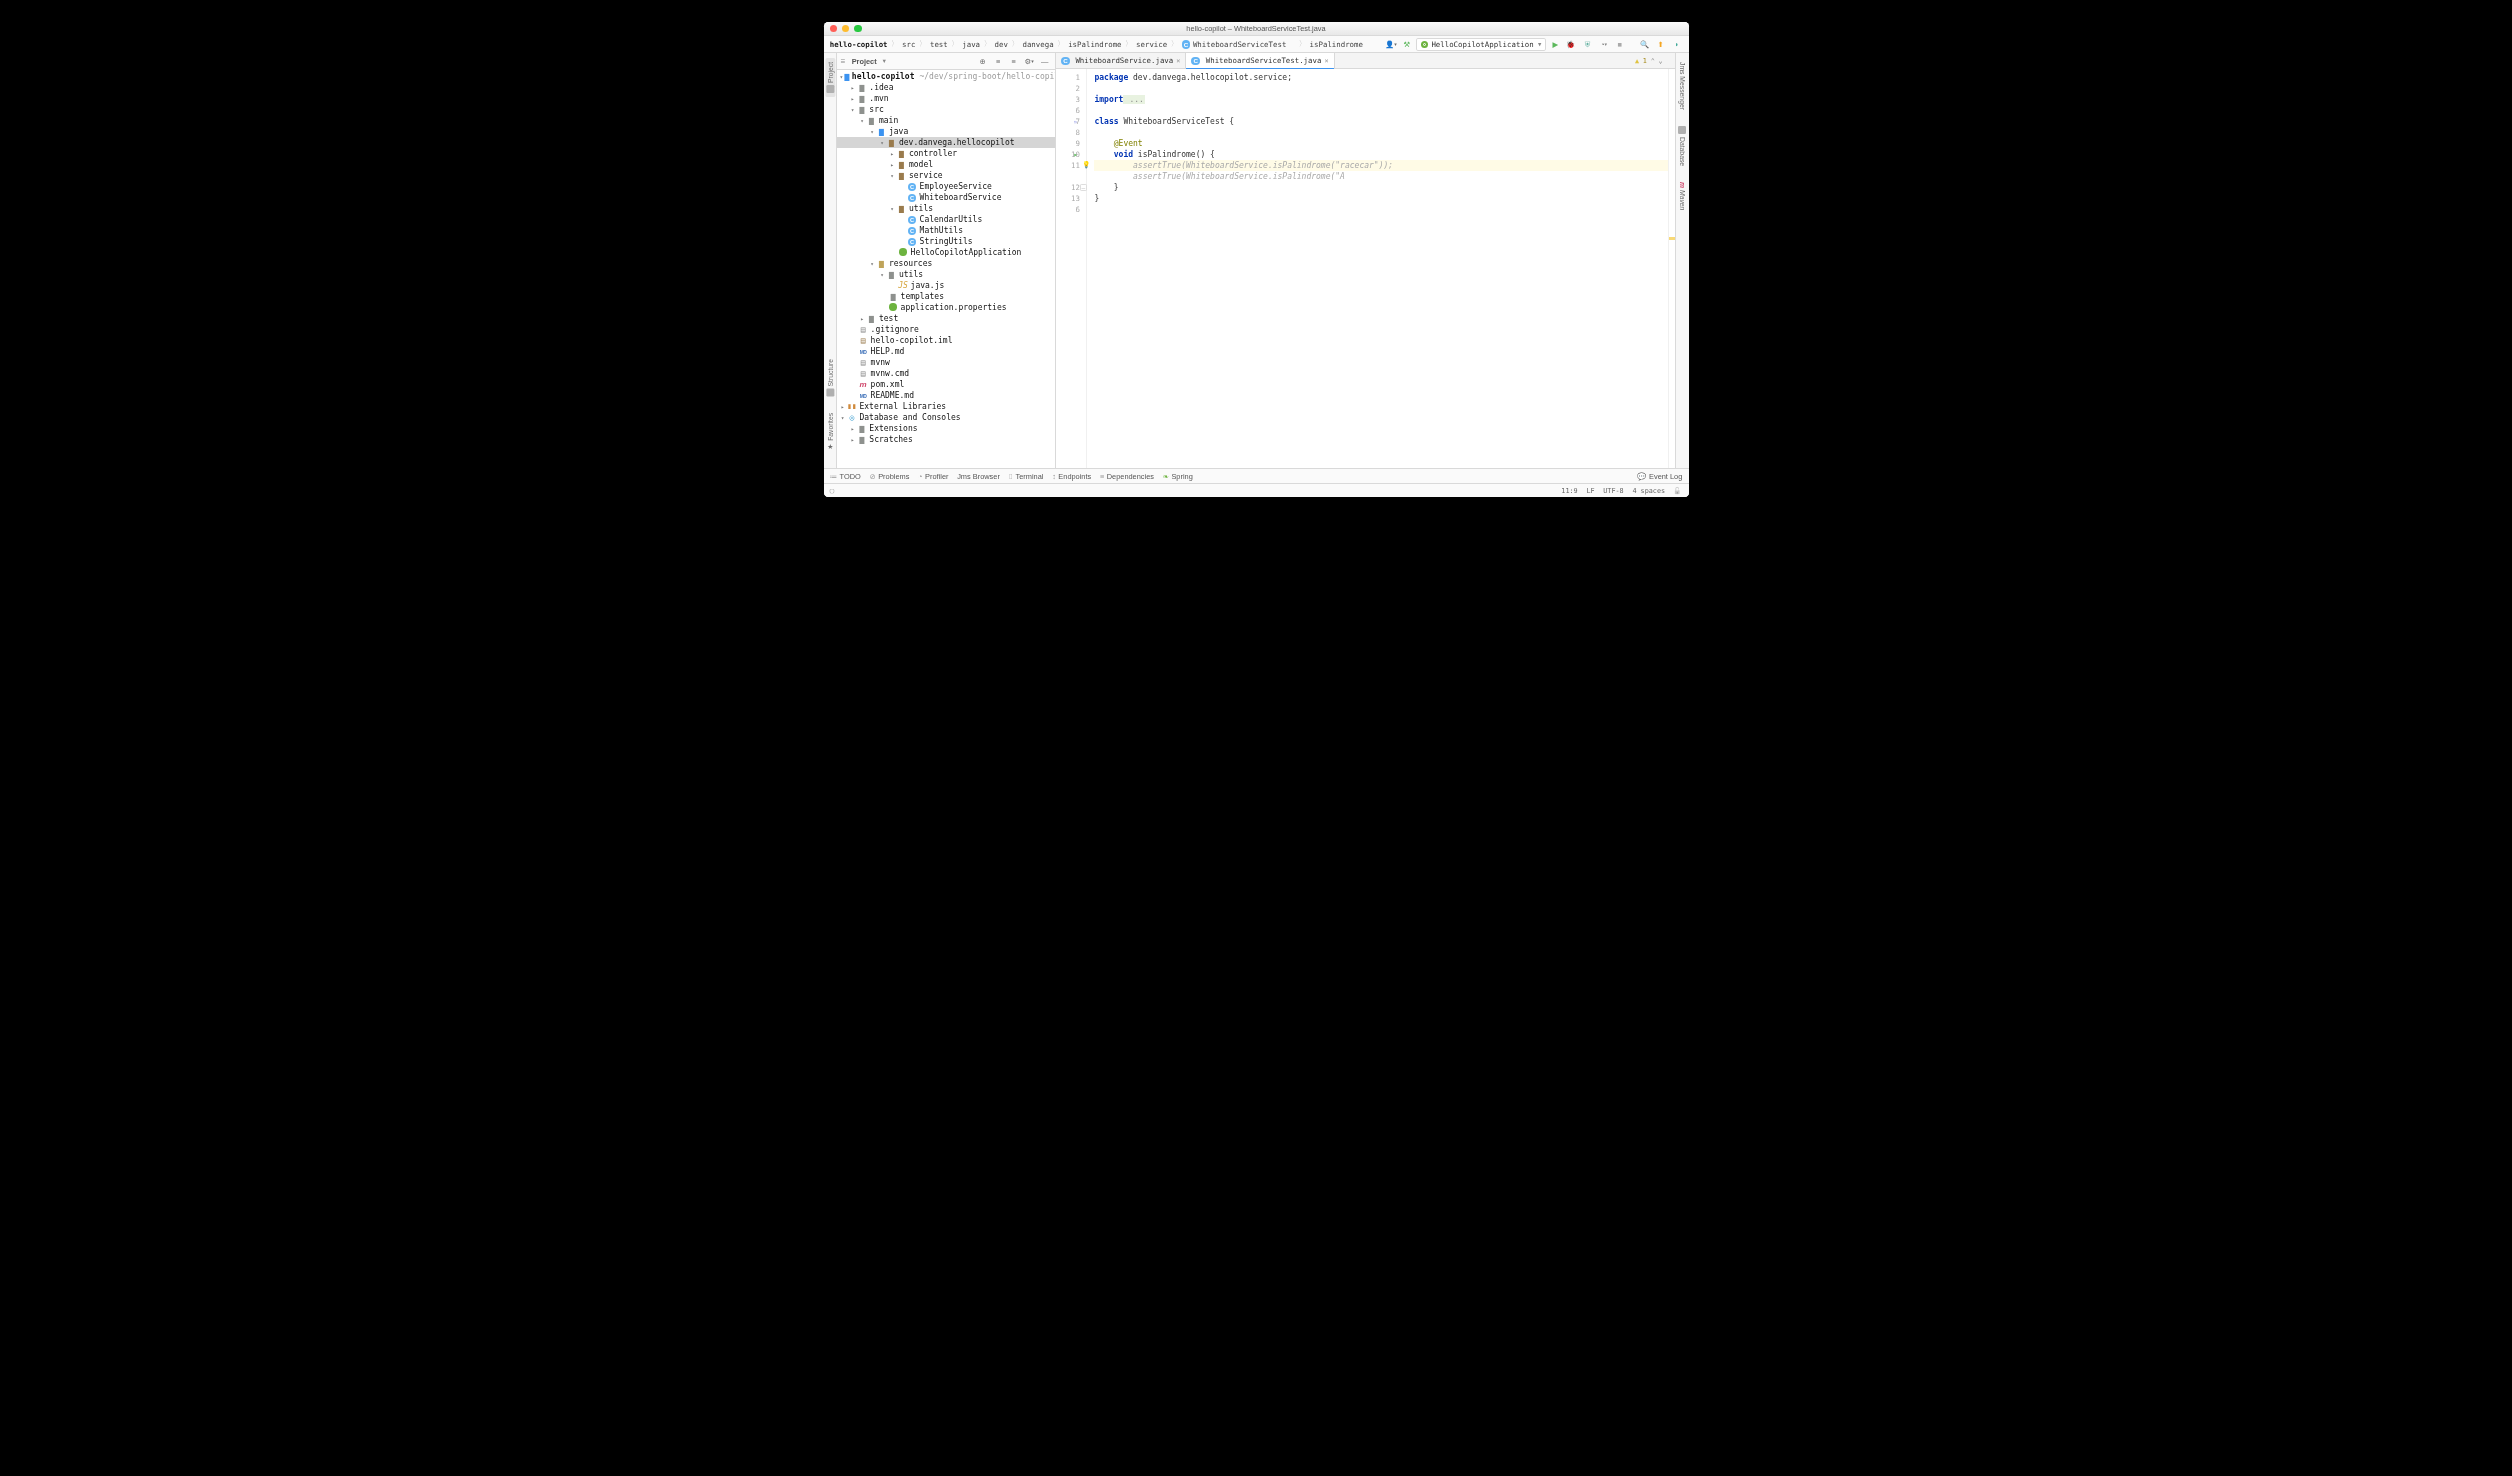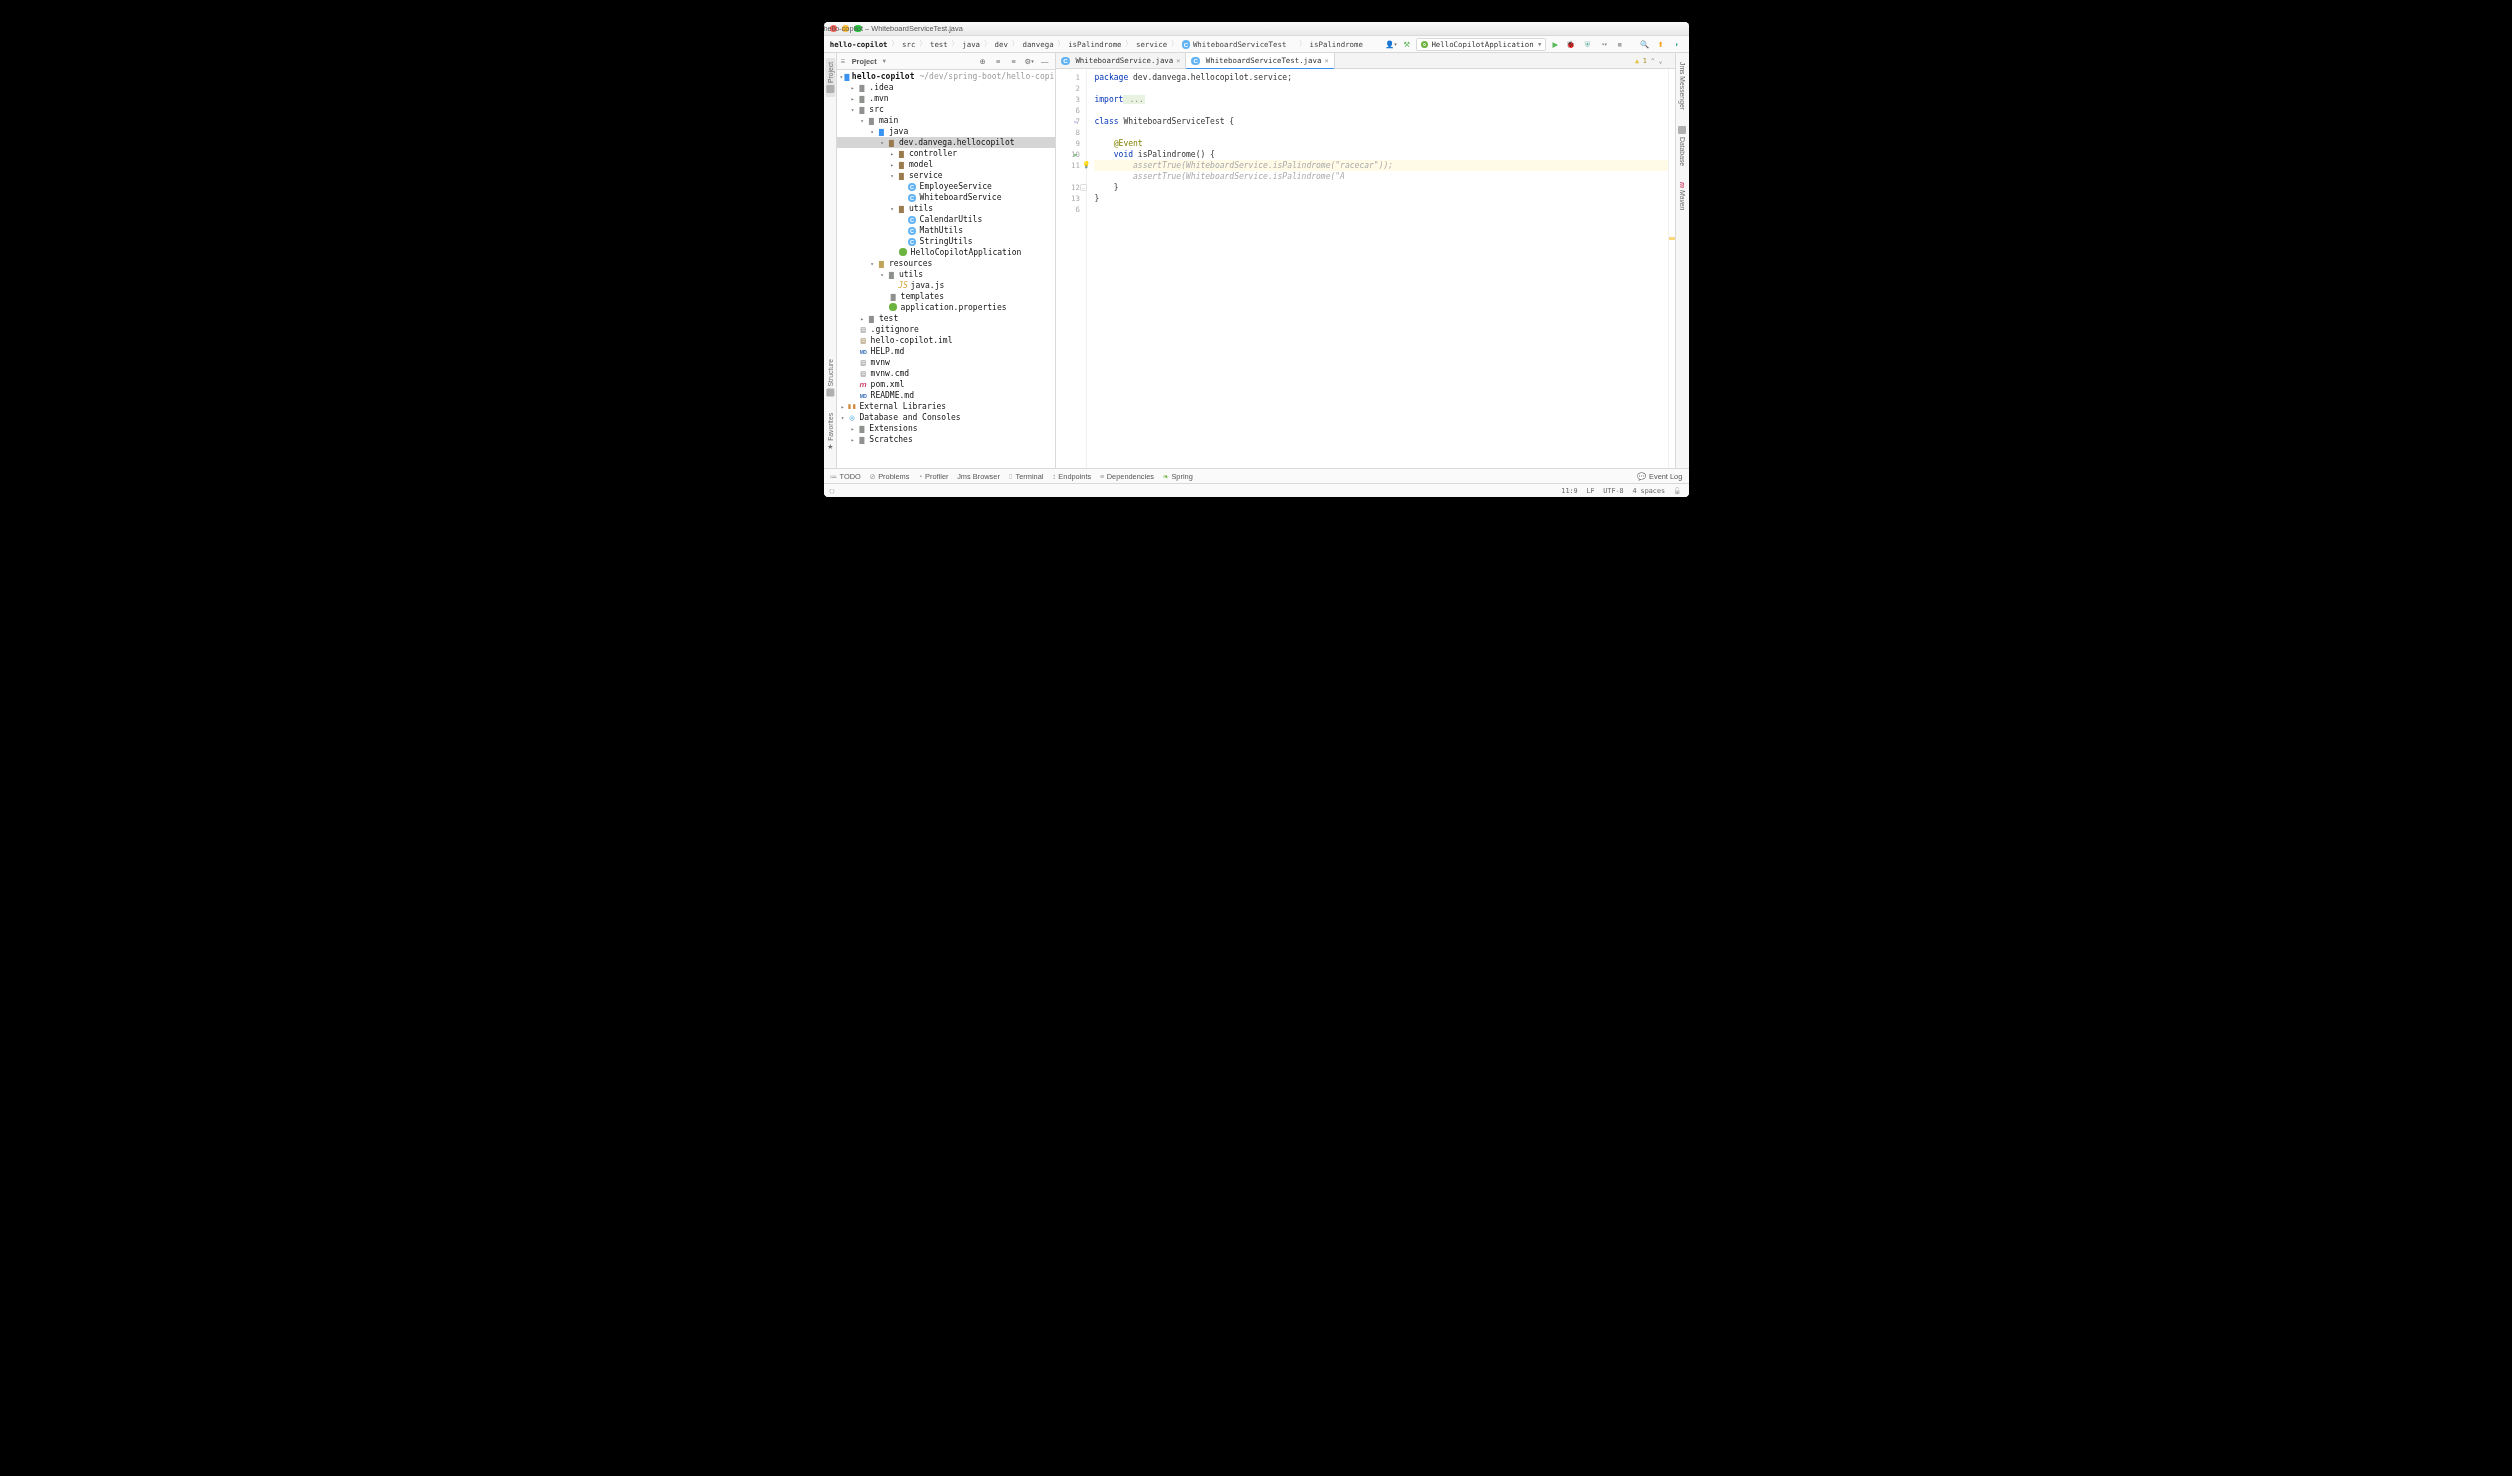--- a/index.html
+++ b/index.html
@@ -51,21 +51,21 @@
     background: linear-gradient(#fafafa,#e8e8e8);
     border-bottom: 0.6px solid var(--panel-border);
     display: flex; align-items: center;
     position: relative;
     color: #555;
     font-size: 7.4px;
   }
   .traffic { display:flex; gap:5px; padding-left:6.2px; }
   .dot { width:7.4px; height:7.4px; border-radius:50%; }
   .dot.r{background:#ff5f57;} .dot.y{background:#febc2e;} .dot.g{background:#28c840;}
-  .title { position:absolute; left:0; right:0; text-align:left; pointer-events:none; font-weight:500;}
+  .title { position:absolute; left:0; right:0; text-align:center; pointer-events:none; font-weight:500;}
   
   .toolbar {
     height: 17.3px;
     background: #fafafa;
     border-bottom: 0.6px solid var(--panel-border);
     display:flex; align-items:center;
     padding: 0 5px;
     gap:2.5px;
     flex-shrink:0;
   }
@@ -177,21 +177,21 @@
     position:relative;
   }
   .ln { height:11px; display:flex; align-items:center; justify-content:flex-end; padding-right:6.2px; position:relative;}
   .gicon { position:absolute; left:17.3px; font-size:6.2px;}
   .gicon.play::before{content:"▸"; color:var(--play-green); font-size:7.4px;}
   .gicon.fold::before{content:"–"; color:#bbb; border:0.6px solid #ddd; border-radius:1.2px; width:5.6px; height:5.6px; display:inline-flex; align-items:center; justify-content:center; line-height:1; font-size:6.2px;}
   .gicon.chev::before{content:"»"; color:#9aa0e6;}
   .gicon.bulb::before{content:"💡"; font-size:6.8px;}
   .code { flex:1; overflow:auto; padding:2.5px 0 0 7.4px; font-family:"Menlo","Monaco",monospace; font-size:8px; line-height:11px;}
   .cl{height:11px; white-space:pre;}
-  .kw{color:var(--kw-blue); font-weight:400;}
+  .kw{color:var(--kw-blue); font-weight:700;}
   .an{color:var(--anno-olive);}
   .cm{color:var(--comment);}
   .sug{color:var(--suggest); font-style:italic;}
   .hl-line{background:var(--highlight-line);}
   .analysis-bar { width:7.4px; background:#fff; border-left:0.6px solid #f0f0f0; position:relative;}
   .warn-mark{position:absolute; top:42%; left:0; right:0; height:2.5px; background:#f8d977;}
   .top-warn { position:absolute; top:3.7px; right:12.4px; font-family:"Menlo",monospace; font-size:6.8px; color:#a58a1a; display:flex; align-items:center; gap:3.7px;}
   .top-warn .tri::before{content:"▲"; color:var(--yellow-warn);}
   .top-warn .nav{color:#888; cursor:pointer;}
 

